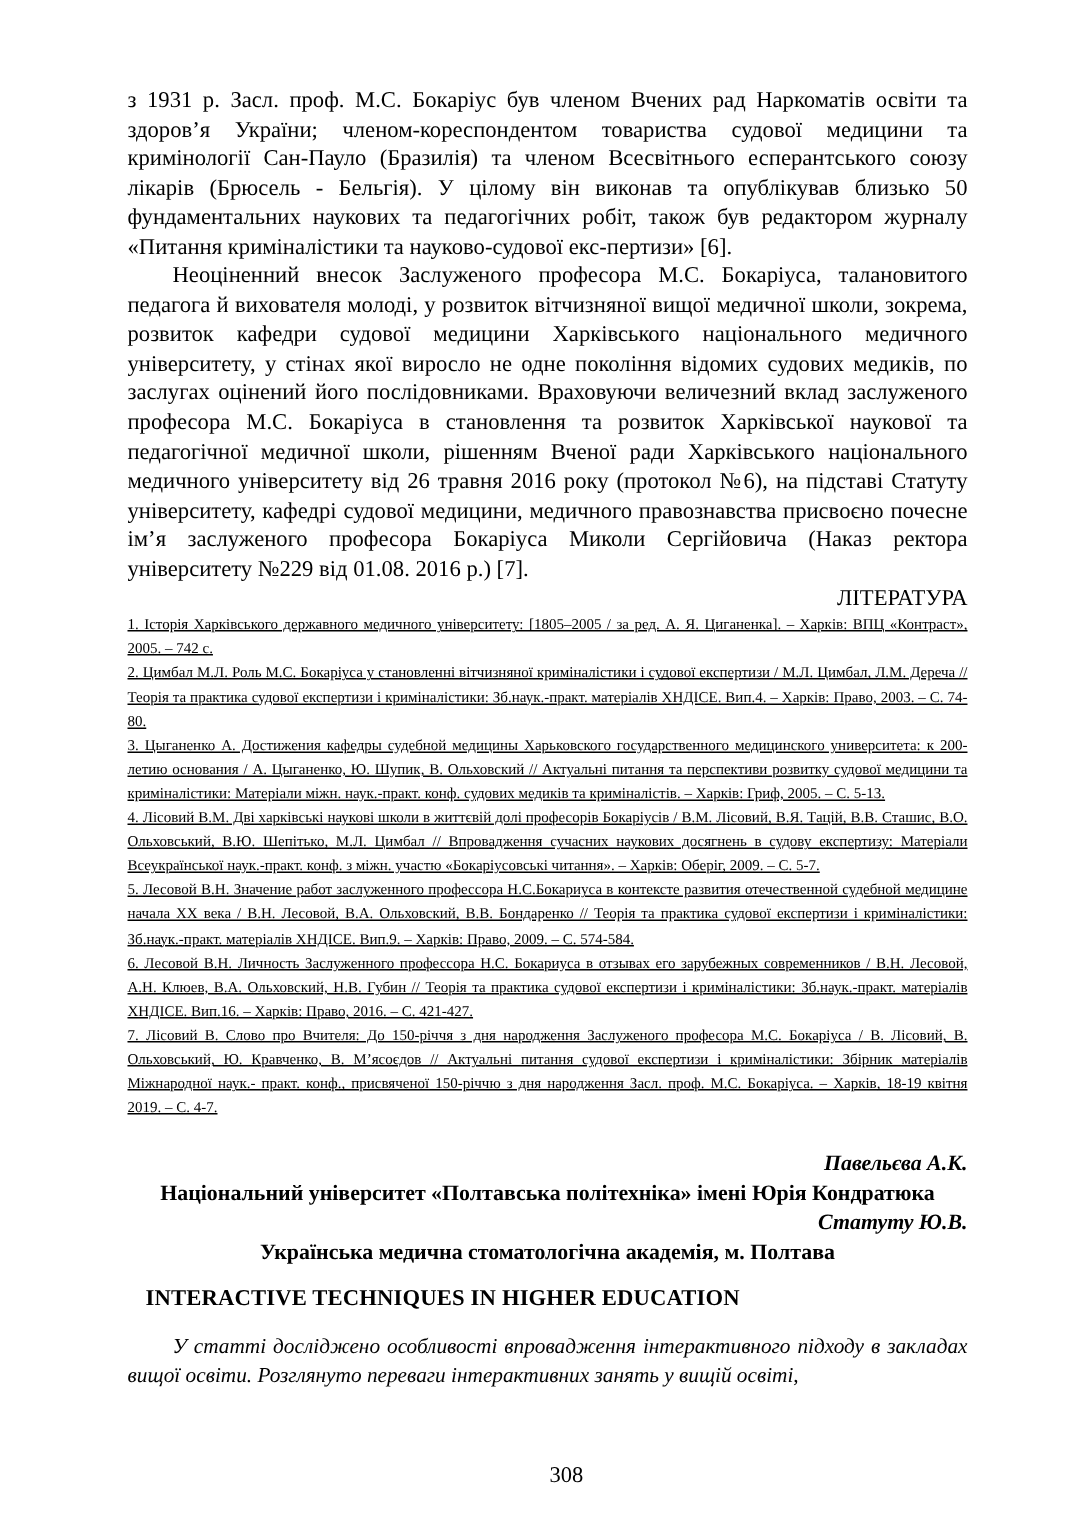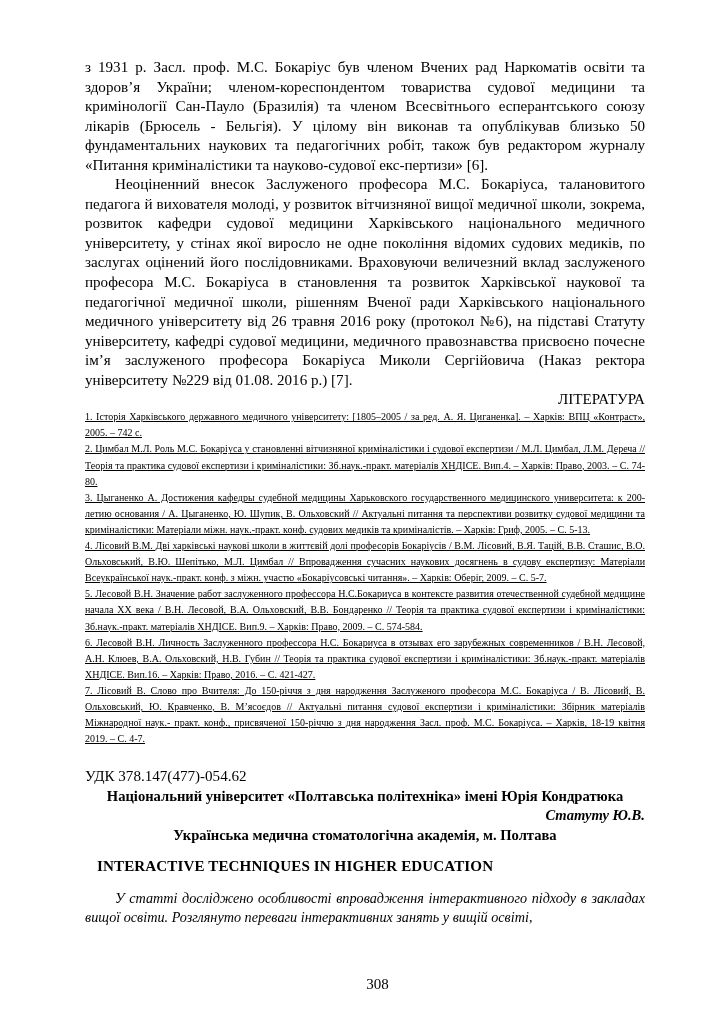--- a/index.html
+++ b/index.html
@@ -130,22 +130,22 @@
     <p class="ref-item">2. Цимбал М.Л. Роль М.С. Бокаріуса у становленні вітчизняної криміналістики і судової експертизи / М.Л. Цимбал, Л.М. Дереча // Теорія та практика судової експертизи і криміналістики: Зб.наук.-практ. матеріалів ХНДІСЕ. Вип.4. – Харків: Право, 2003. – С. 74-80.</p>
     <p class="ref-item">3. Цыганенко А. Достижения кафедры судебной медицины Харьковского государственного медицинского университета: к 200-летию основания / А. Цыганенко, Ю. Шупик, В. Ольховский // Актуальні питання та перспективи розвитку судової медицини та криміналістики: Матеріали міжн. наук.-практ. конф. судових медиків та криміналістів. – Харків: Гриф, 2005. – С. 5-13.</p>
     <p class="ref-item">4. Лісовий В.М. Дві харківські наукові школи в життєвій долі професорів Бокаріусів / В.М. Лісовий,    В.Я. Тацій, В.В. Сташис, В.О. Ольховський, В.Ю. Шепітько, М.Л. Цимбал // Впровадження сучасних наукових досягнень в судову експертизу: Матеріали Всеукраїнської наук.-практ. конф. з міжн. участю «Бокаріусовські читання». – Харків: Оберіг, 2009. – С. 5-7.</p>
     <p class="ref-item">5. Лесовой В.Н. Значение работ заслуженного профессора Н.С.Бокариуса в контексте развития отечественной судебной медицине начала XX века / В.Н. Лесовой, В.А. Ольховский, В.В. Бондаренко // Теорія та практика судової експертизи і криміналістики: Зб.наук.-практ. матеріалів ХНДІСЕ. Вип.9. – Харків: Право, 2009. – С. 574-584.</p>
     <p class="ref-item">6. Лесовой В.Н. Личность Заслуженного профессора Н.С. Бокариуса в отзывах его зарубежных современников / В.Н. Лесовой, А.Н. Клюев, В.А. Ольховский, Н.В. Губин // Теорія та практика судової експертизи і криміналістики: Зб.наук.-практ. матеріалів ХНДІСЕ. Вип.16. – Харків: Право, 2016. – С. 421-427.</p>
     <p class="ref-item">7. Лісовий В. Слово про Вчителя: До 150-річчя з дня народження Заслуженого професора М.С. Бокаріуса / В. Лісовий, В. Ольховський, Ю. Кравченко, В. М’ясоєдов // Актуальні питання судової експертизи і криміналістики: Збірник матеріалів Міжнародної наук.- практ. конф., присвяченої 150-річчю з дня народження Засл. проф. М.С. Бокаріуса. – Харків, 18-19 квітня 2019. – С. 4-7.</p>
   </div>
 
   <div class="gap-lg"></div>
 
-  <p class="udk">УДК 378.147(477)-054.62</p>
 
+  <p class="author">Павельєва А.К.</p>
 
   <p class="affil">Національний університет «Полтавська політехніка» імені Юрія Кондратюка</p>
 
   <p class="author">Статуту Ю.В.</p>
 
   <p class="affil">Українська медична стоматологічна академія, м. Полтава</p>
 
   <p class="art-title">INTERACTIVE TECHNIQUES IN HIGHER EDUCATION</p>
 
   <p class="abstract">У статті досліджено особливості впровадження інтерактивного підходу в закладах вищої освіти. Розглянуто переваги інтерактивних занять у вищій освіті,</p>

